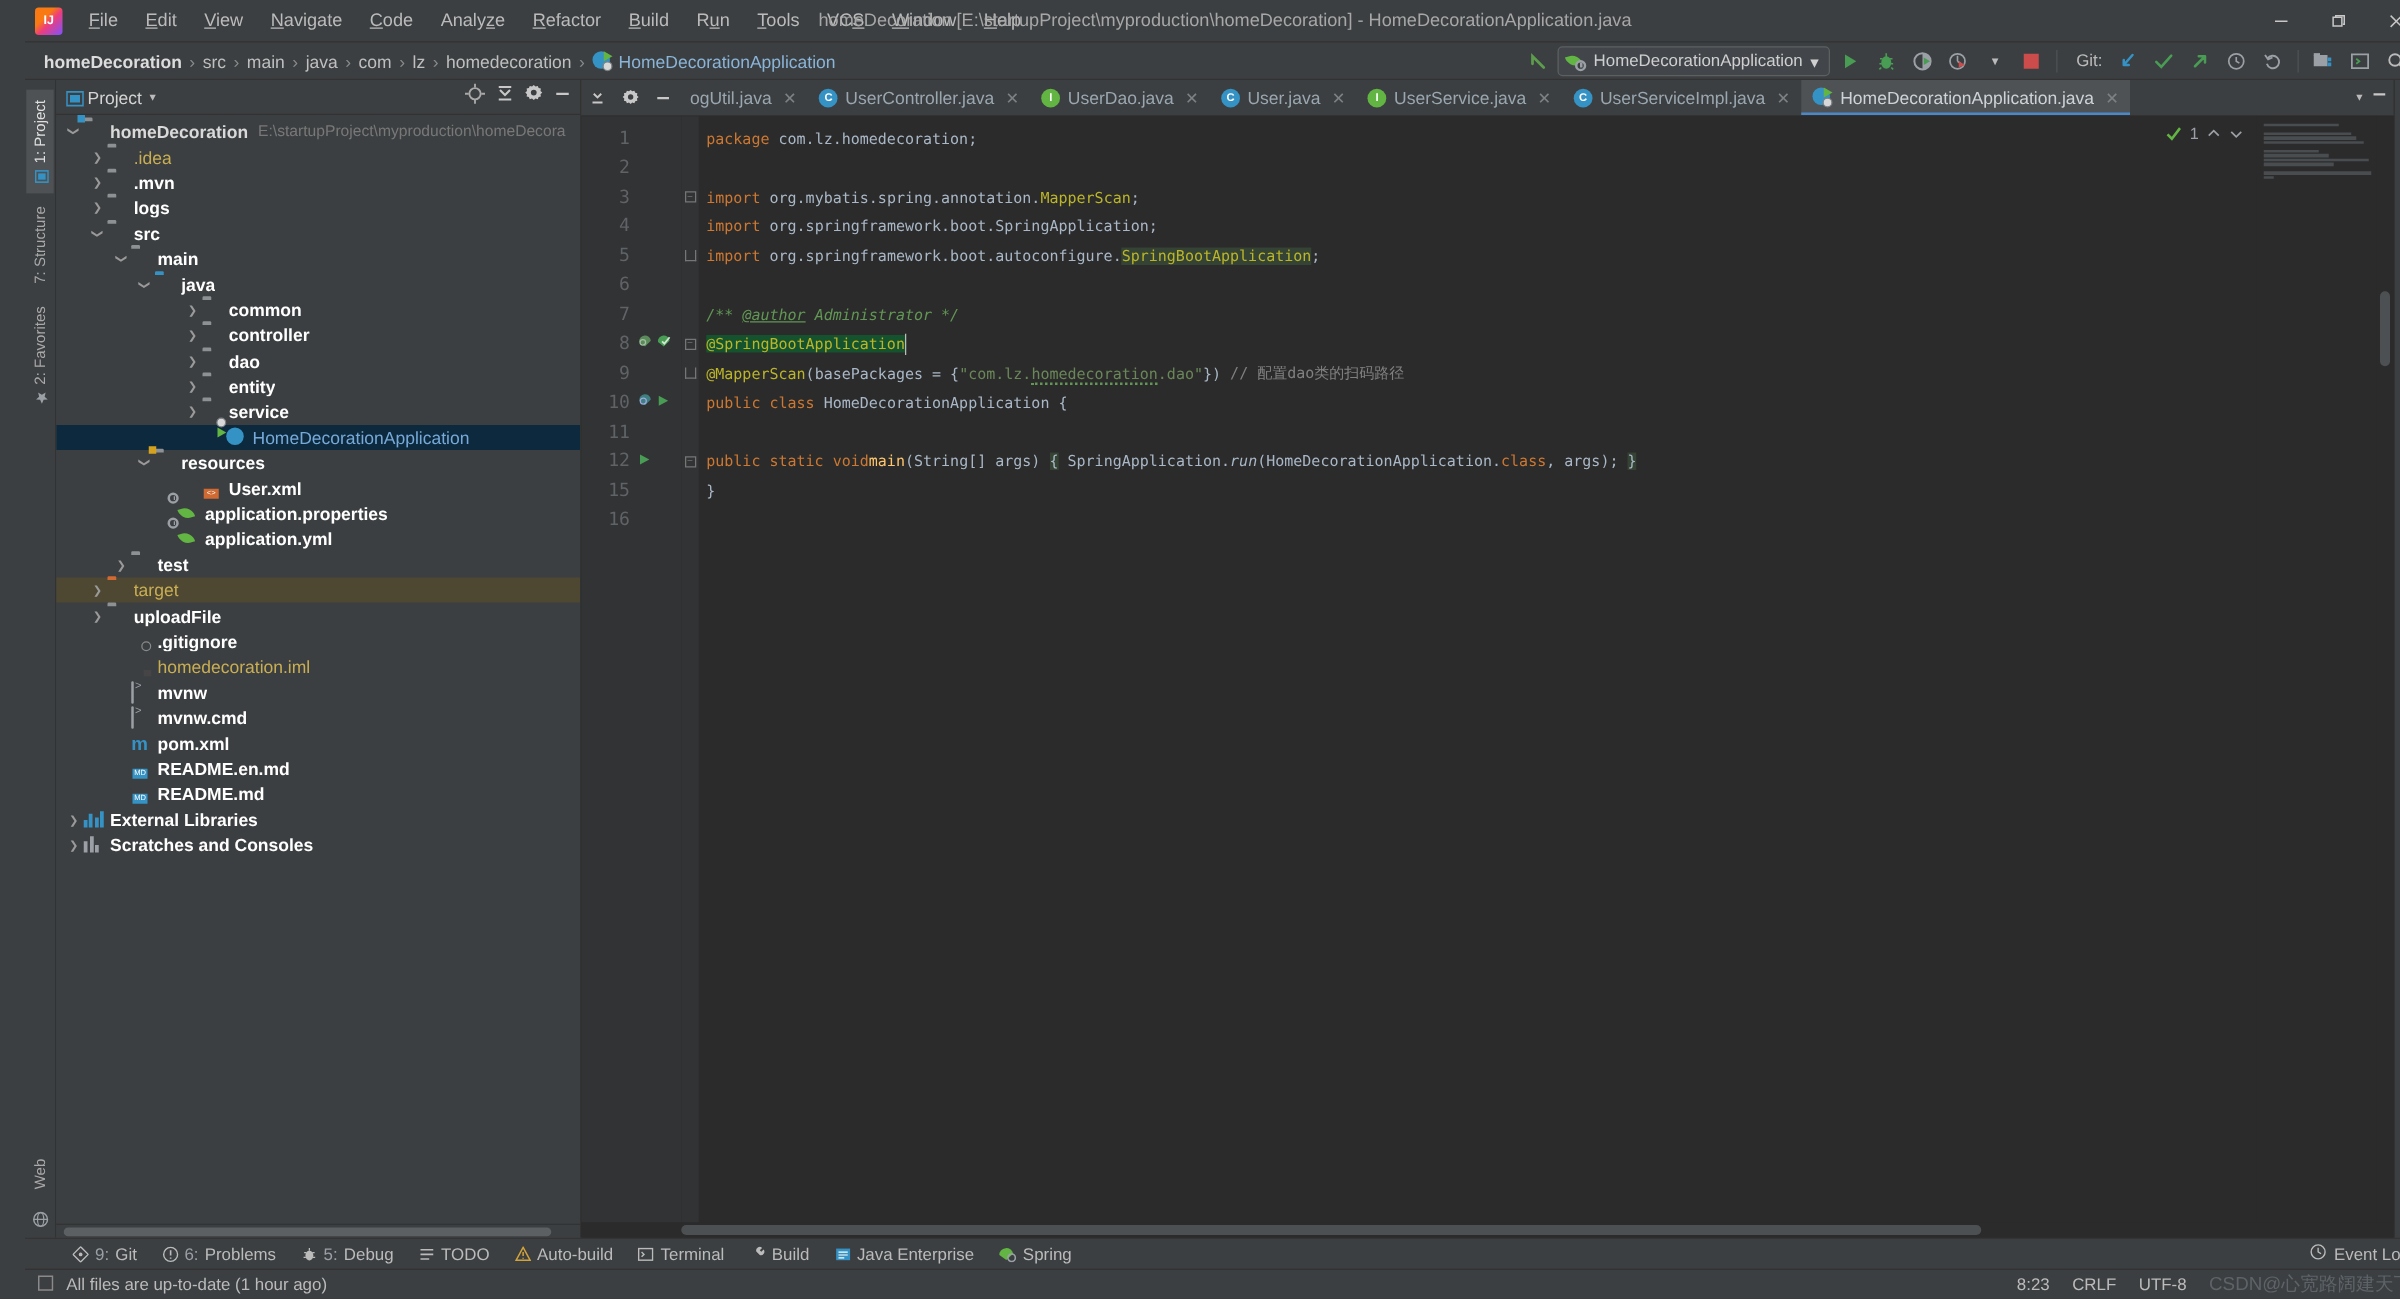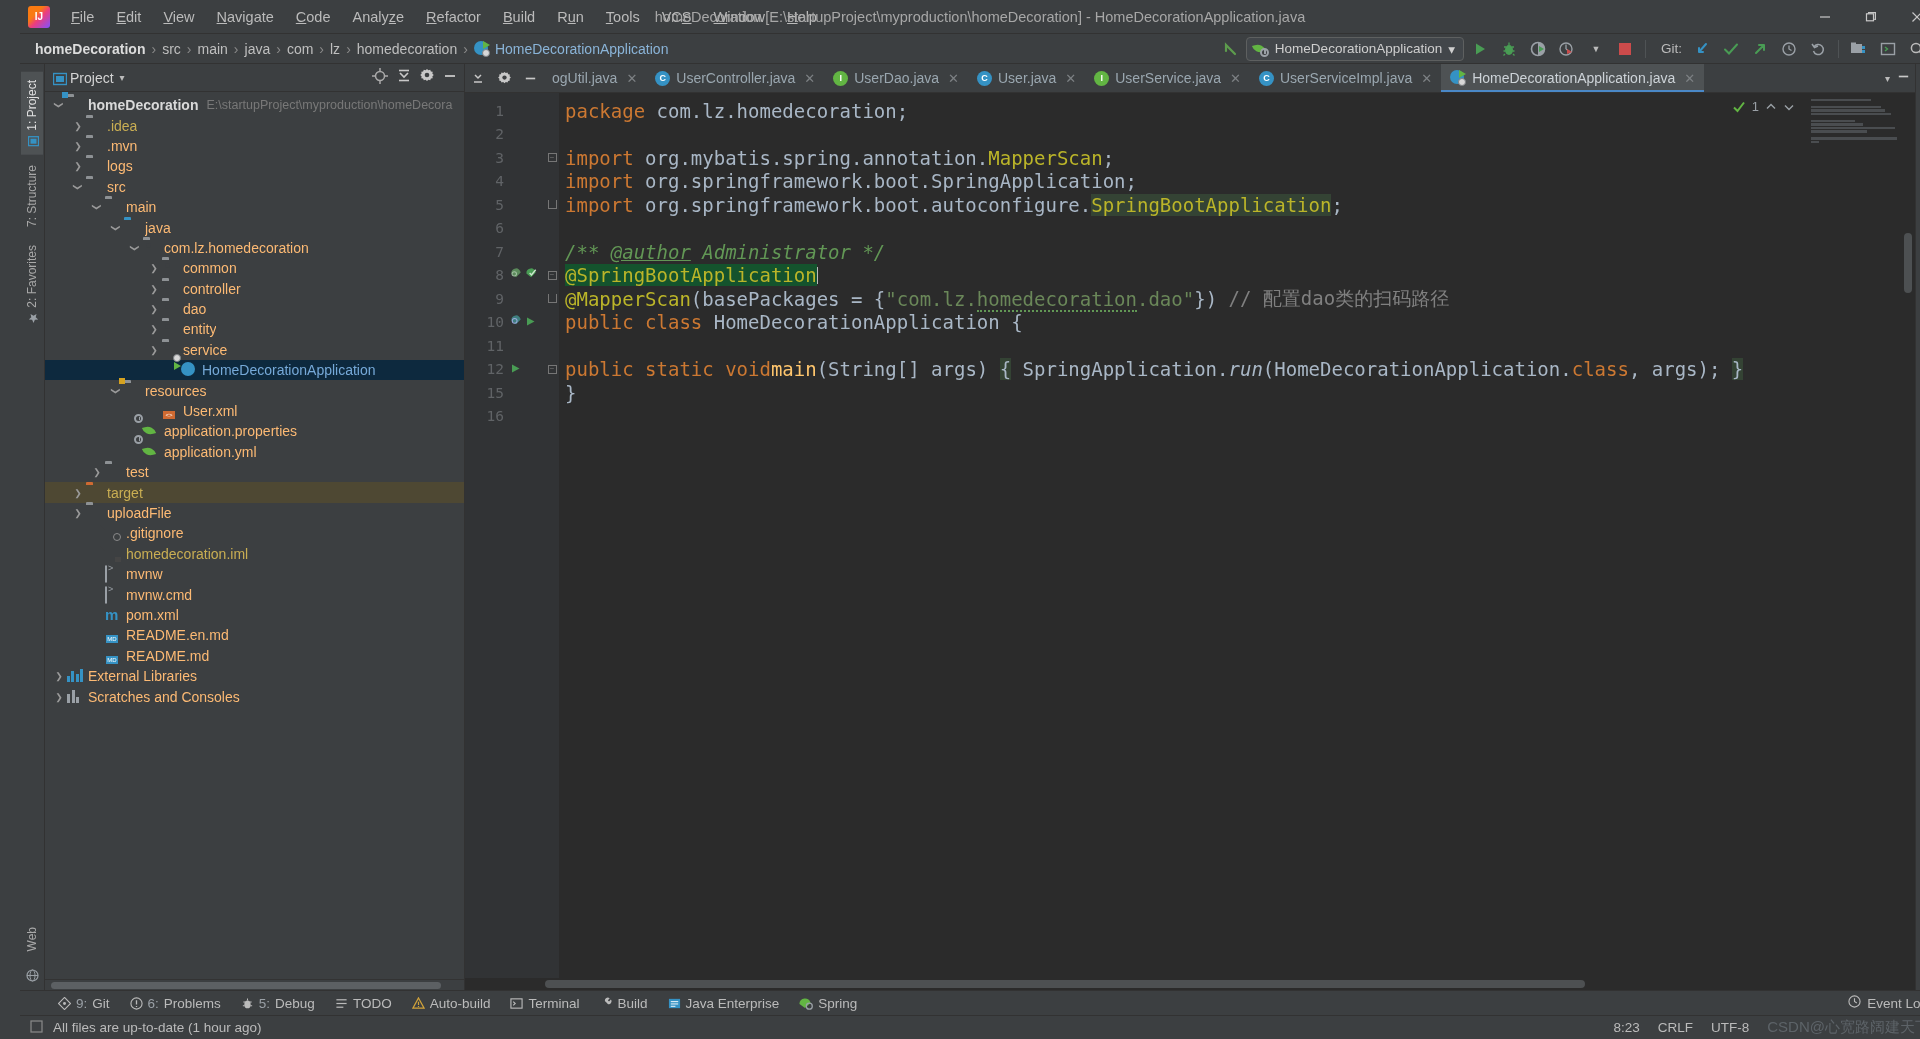--- a/index.html
+++ b/index.html
@@ -135,21 +135,21 @@
   .arrow {
     width: 12px; height: 12px; flex: 0 0 auto;
     display: flex; align-items: center; justify-content: center;
     color: #9a9a9a; font-size: 9px; margin-right: 2px;
   }
   .ico { width: 16px; height: 16px; flex: 0 0 auto; margin-right: 5px; position: relative; }
   .lbl { overflow: hidden; text-overflow: ellipsis; }
   .sub { color: #787878; font-size: 12.5px; margin-left: 8px; }
   .c-yellow { color: #c9ae53; }
   .c-blue { color: #76a9d8; }
-  .c-white { color: #fdba74; }
+  .c-white { color: #ffffff; font-weight: bold; }
   .c-bold { font-weight: bold; color: #d9d9d9; }
   
   .fold { width: 16px; height: 13px; background: #8d9194; border-radius: 1px 2px 2px 2px; position: relative; margin-top: 2px; }
   .fold::before { content:""; position:absolute; left:0; top:-3px; width:7px; height:3px; background:#8d9194; border-radius:1px 1px 0 0; }
   .fold.blue { background: #3592c4; }
   .fold.blue::before { background: #3592c4; }
   .fold.orange { background: #cf6a32; }
   .fold.orange::before { background: #cf6a32; }
   .fold .badge { position:absolute; right:-1px; bottom:-1px; width:6px; height:6px; background:#3592c4; }
   .fold .badge.res { background:#d5a220; }
@@ -214,21 +214,21 @@
   .gline .num { width: 22px; text-align: right; }
   .gline .marks { width: 34px; display:flex; align-items:center; gap:2px; justify-content:flex-start; padding-left:3px; }
   .fold-col {
     width: 14px; background: #313335; flex: 0 0 auto; padding-top:6px;
   }
   .fold-col .fline { height: 23.5px; display:flex; align-items:center; justify-content:center; }
   .fmark { width: 9px; height: 9px; border: 1px solid #767676; color:#767676; font-size:8px;
     display:flex; align-items:center; justify-content:center; line-height:1; }
   .code {
     flex: 1; position: relative; overflow: hidden;
-    font-family: "DejaVu Sans Mono", monospace; font-size: 19px;
+    font-family: "DejaVu Sans Mono", monospace; font-size: 12px;
     padding-top: 6px; color: #a9b7c6;
   }
   .cline { height: 23.5px; display: flex; align-items: center; white-space: pre; padding-left: 6px; }
   .kw { color: #cc7832; }
   .ann { color: #bbb529; }
   .str { color: #6a8759; }
   .cmt { color: #808080; }
   .doc { color: #629755; }
   .doctag { color: #629755; text-decoration: underline; font-style: italic; }
   .fn { color: #ffc66d; }
@@ -546,25 +546,20 @@
           <div class="row" style="padding-left: 46px;">
             <span class="arrow" style="transform: rotate(90deg);">❯</span>
             <span class="ico"><span class="fold"></span></span>
             <span class="lbl c-white">main</span>
           </div>
           <div class="row" style="padding-left: 65px;">
             <span class="arrow" style="transform: rotate(90deg);">❯</span>
             <span class="ico"><span class="fold blue"></span></span>
             <span class="lbl c-white">java</span>
           </div>
-          <div class="row" style="padding-left: 84px;">
-            <span class="arrow" style="transform: rotate(90deg);">❯</span>
-            <span class="ico"><span class="pkg"></span></span>
-            <span class="lbl c-white">com.lz.homedecoration</span>
-          </div>
           <div class="row" style="padding-left: 103px;">
             <span class="arrow">❯</span>
             <span class="ico"><span class="pkg"></span></span>
             <span class="lbl c-white">common</span>
           </div>
           <div class="row" style="padding-left: 103px;">
             <span class="arrow">❯</span>
             <span class="ico"><span class="pkg"></span></span>
             <span class="lbl c-white">controller</span>
           </div>

